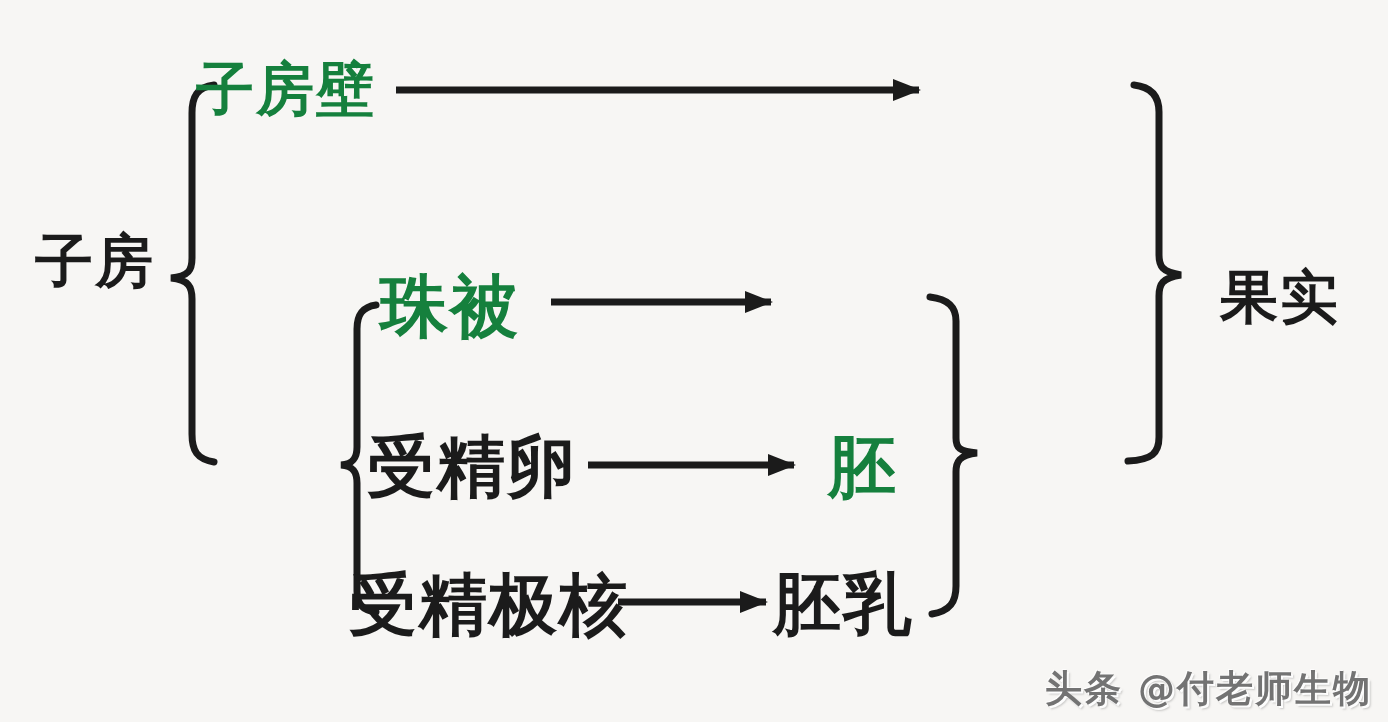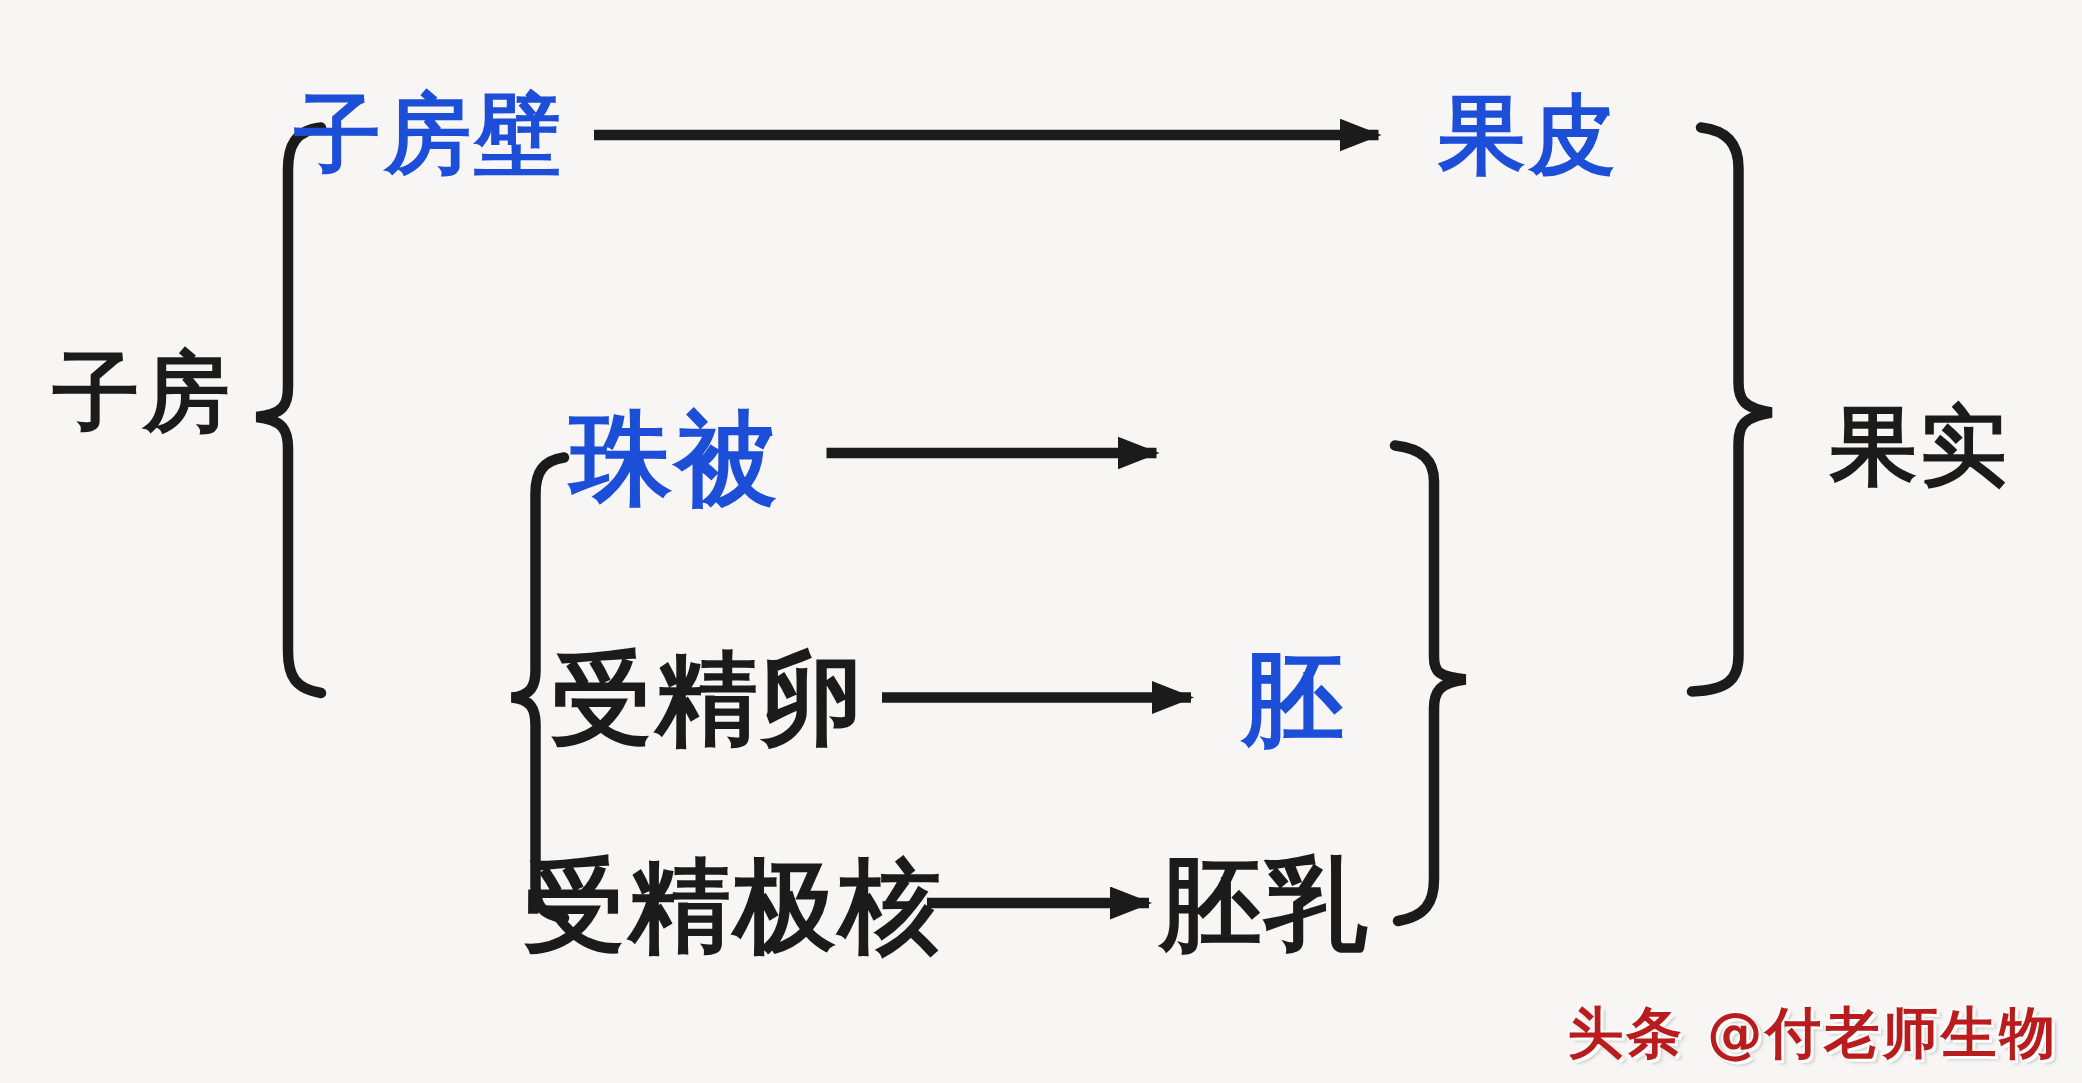--- a/index.html
+++ b/index.html
@@ -13,32 +13,32 @@
   .layer{position:absolute;left:0;top:0;}
   .node{
     position:absolute;
     transform:translate(-50%,-50%);
     font-weight:bold;
     color:#1b1b1b;
     white-space:nowrap;
     letter-spacing:2px;
     line-height:1;
   }
-  .red{color:#1d4ed8;}
+  .red{color:#15803d;}
   .sz56{font-size:68px;}
   .sz58{font-size:58px;}
   .watermark{
     position:absolute;
     right:16px;
     bottom:8px;
     font-family:"DejaVu Sans","Liberation Sans",sans-serif;
     font-weight:bold;
     font-size:37px;
     letter-spacing:2px;
-    color:#b91c1c;
+    color:#737373;
     text-shadow:2px 2px 0 rgba(255,255,255,0.95), -1px -1px 0 rgba(255,255,255,0.7), 3px 3px 2px rgba(120,120,120,0.35);
     white-space:nowrap;
   }
 </style>
 </head>
 <body>
 
 <div class="stage">
 
   <svg class="layer" width="1388" height="722" viewBox="0 0 1388 722">
@@ -59,21 +59,20 @@
     <line x1="396" y1="90" x2="919" y2="90" stroke="#1b1b1b" stroke-width="7" marker-end="url(#ah)"></line>
     <line x1="551" y1="302" x2="771" y2="302" stroke="#1b1b1b" stroke-width="7" marker-end="url(#ah)"></line>
     <line x1="588" y1="465" x2="794" y2="465" stroke="#1b1b1b" stroke-width="7" marker-end="url(#ah)"></line>
     <line x1="618" y1="602" x2="766" y2="602" stroke="#1b1b1b" stroke-width="7" marker-end="url(#ah)"></line>
   </svg>
 
   <div class="node sz58" style="left:95px;top:261px">子房</div>
 
   <div class="node sz58 red" style="left:286px;top:89px">子房壁</div>
 
-  <div class="node sz58 red" style="left:1019px;top:90px">果皮</div>
 
 
   <div class="node sz56 red" style="left:450px;top:306px">珠被</div>
 
 
   <div class="node sz56" style="left:472px;top:466px">受精卵</div>
 
   <div class="node sz56 red" style="left:863px;top:466px">胚</div>
 
   <div class="node sz56" style="left:489px;top:604px">受精极核</div>

